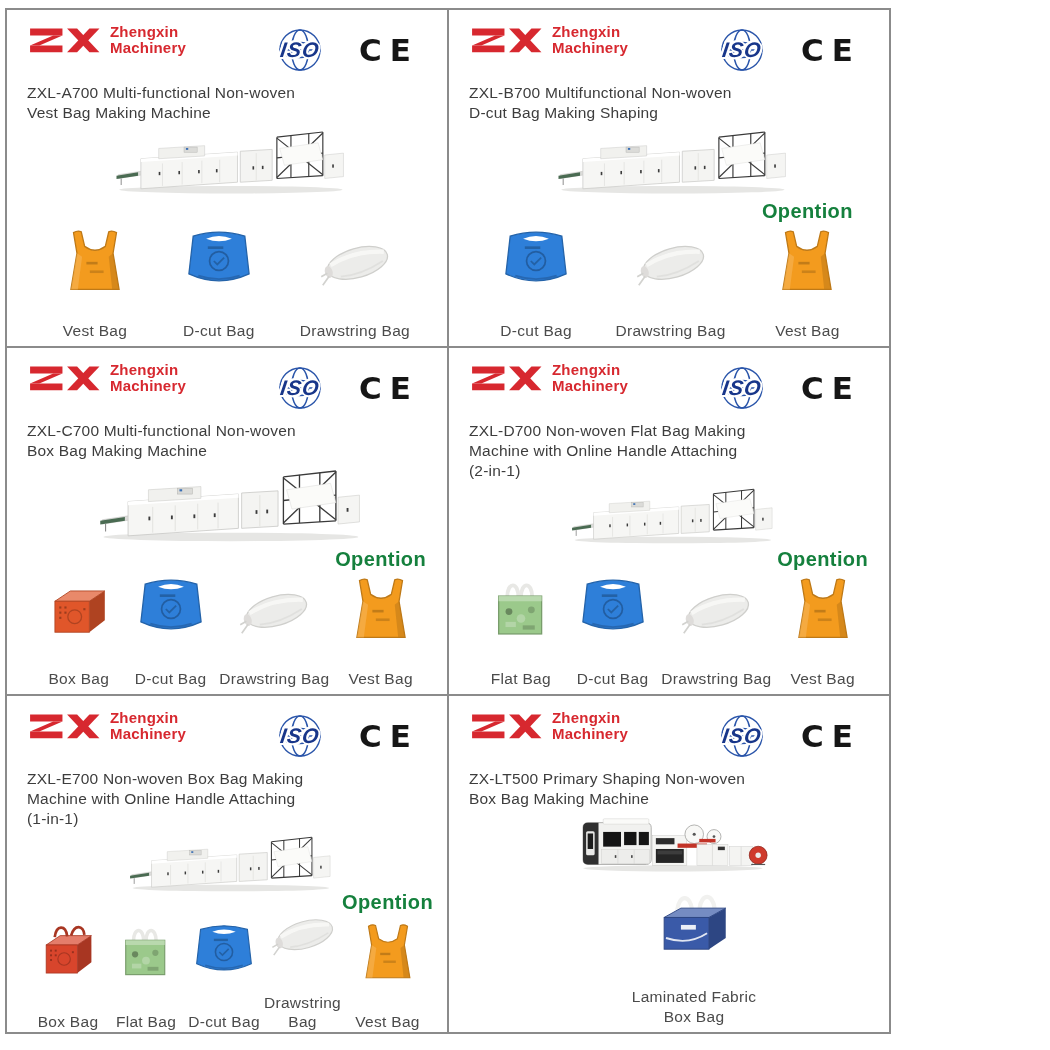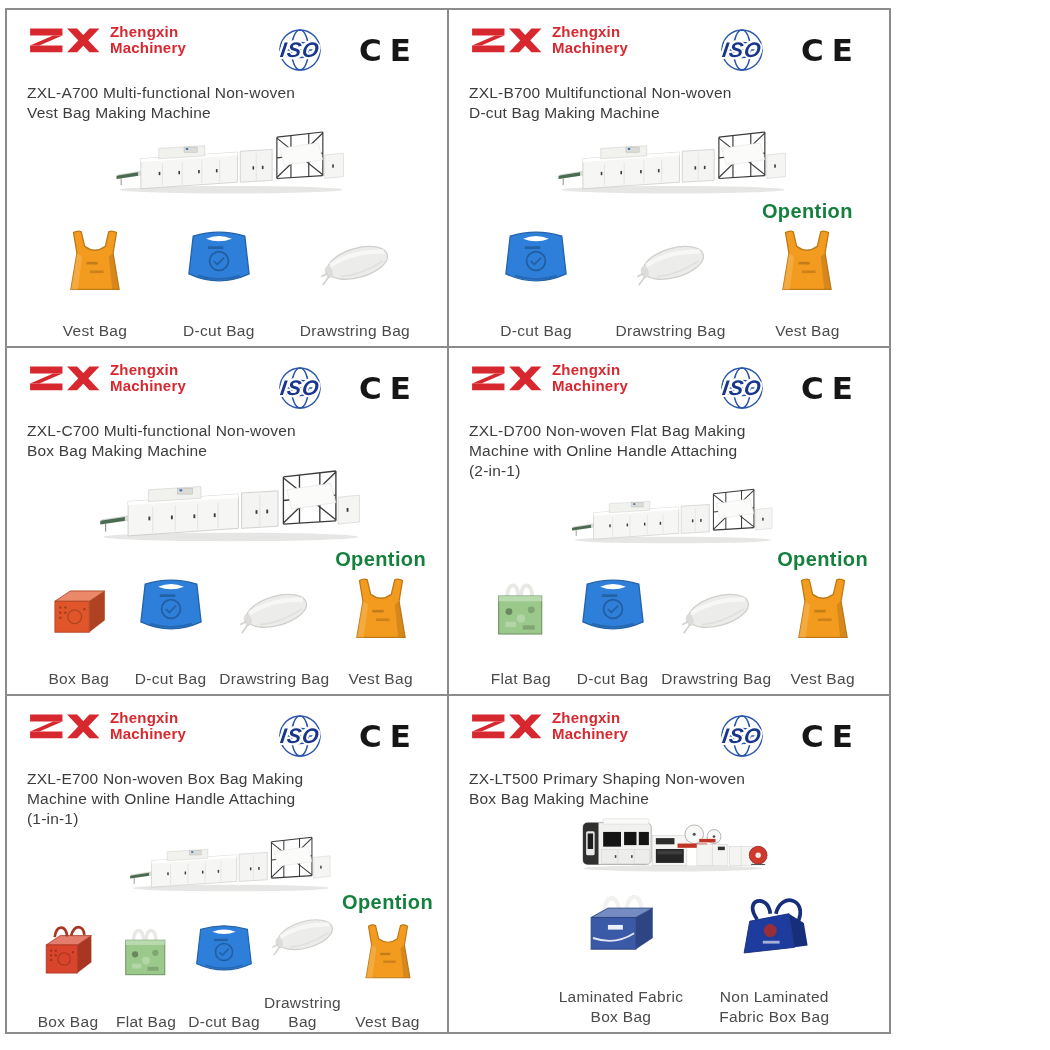--- a/index.html
+++ b/index.html
@@ -196,21 +196,21 @@
             <ellipse cx="31" cy="23" rx="20" ry="7.5"></ellipse>
             <ellipse cx="31" cy="23" rx="8.5" ry="20"></ellipse>
             <line x1="11" y1="23" x2="51" y2="23"></line>
           </svg>
           <b class="iso-text">ISO</b>
         </span>
         <span class="ce-mark">CE</span>
       </div>
     </header>
     <h2 class="p-title">ZXL-B700 Multifunctional Non-woven
-D-cut Bag Making Machine</h2>
+D-cut Bag Making Shaping</h2>
     <div class="machine">
         <svg class="machine-svg" viewBox="0 0 500 150" preserveAspectRatio="xMidYMax meet">
   <ellipse cx="250" cy="138" rx="238" ry="8" fill="#e6e6e4"></ellipse>
   <polygon points="10,106 90,94 90,102 10,114" fill="#dddddb" stroke="#bcbcb9" stroke-width="1"></polygon>
   <polygon points="6,108 52,101 52,108 6,115" fill="#4a6b52"></polygon>
   <line x1="16" y1="114" x2="16" y2="128" stroke="#888" stroke-width="2"></line>
   <line x1="80" y1="103" x2="80" y2="120" stroke="#888" stroke-width="2"></line>
   <polygon points="58,72 264,58 264,122 58,136" fill="#f6f6f4" stroke="#c8c8c5" stroke-width="1.5"></polygon>
   <polygon points="58,72 264,58 264,65 58,79" fill="#ffffff"></polygon>
   <line x1="104" y1="82" x2="104" y2="130" stroke="#d2d2cf"></line>
@@ -813,30 +813,15 @@
     <rect x="18" y="38" width="48" height="34" fill="#3a5aa8" stroke="rgb(45,70,131)"></rect>
     <polygon points="66,38 84,28 84,60 66,72" fill="rgb(45,70,131)"></polygon>
     <path d="M20,60 Q44,68 64,55" stroke="#ffffff" stroke-width="2" fill="none" opacity="0.85"></path>
     <rect x="36" y="46" width="16" height="5" fill="#ffffff" opacity="0.9"></rect>
             </svg>
           </div>
     <figcaption class="bag-label">Laminated Fabric
 Box Bag</figcaption>
   </figure>
 
-  <figure class="bag-item">
-    <div class="opt"></div>
-    <div class="bag-icon">
-            <svg viewBox="0 0 100 90" class="bag-svg">
-              <path d="M32,40 C16,18 44,12 46,34" fill="none" stroke="rgb(23,47,123)" stroke-width="4"></path>
-    <path d="M52,34 C58,10 86,18 76,42" fill="none" stroke="rgb(23,47,123)" stroke-width="4"></path>
-    <polygon points="24,42 66,34 72,70 18,76" fill="#1d3c9e" stroke="rgb(23,47,123)"></polygon>
-    <polygon points="66,34 82,44 86,68 72,70" fill="rgb(23,47,123)"></polygon>
-    <circle cx="46" cy="52" r="7" fill="#a62c2c" opacity="0.9"></circle>
-    <rect x="38" y="63" width="18" height="3" fill="#ffffff" opacity="0.6"></rect>
-            </svg>
-          </div>
-    <figcaption class="bag-label">Non Laminated
-Fabric Box Bag</figcaption>
-  </figure>
 </div>
   </article>
 </main>
 
 </body></html>

